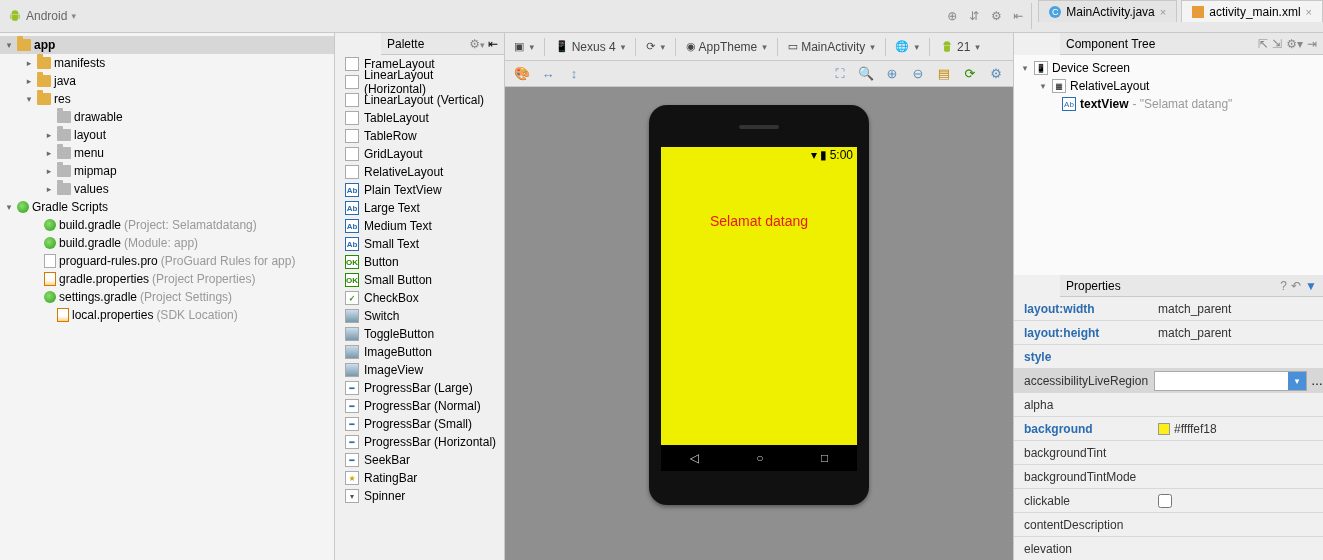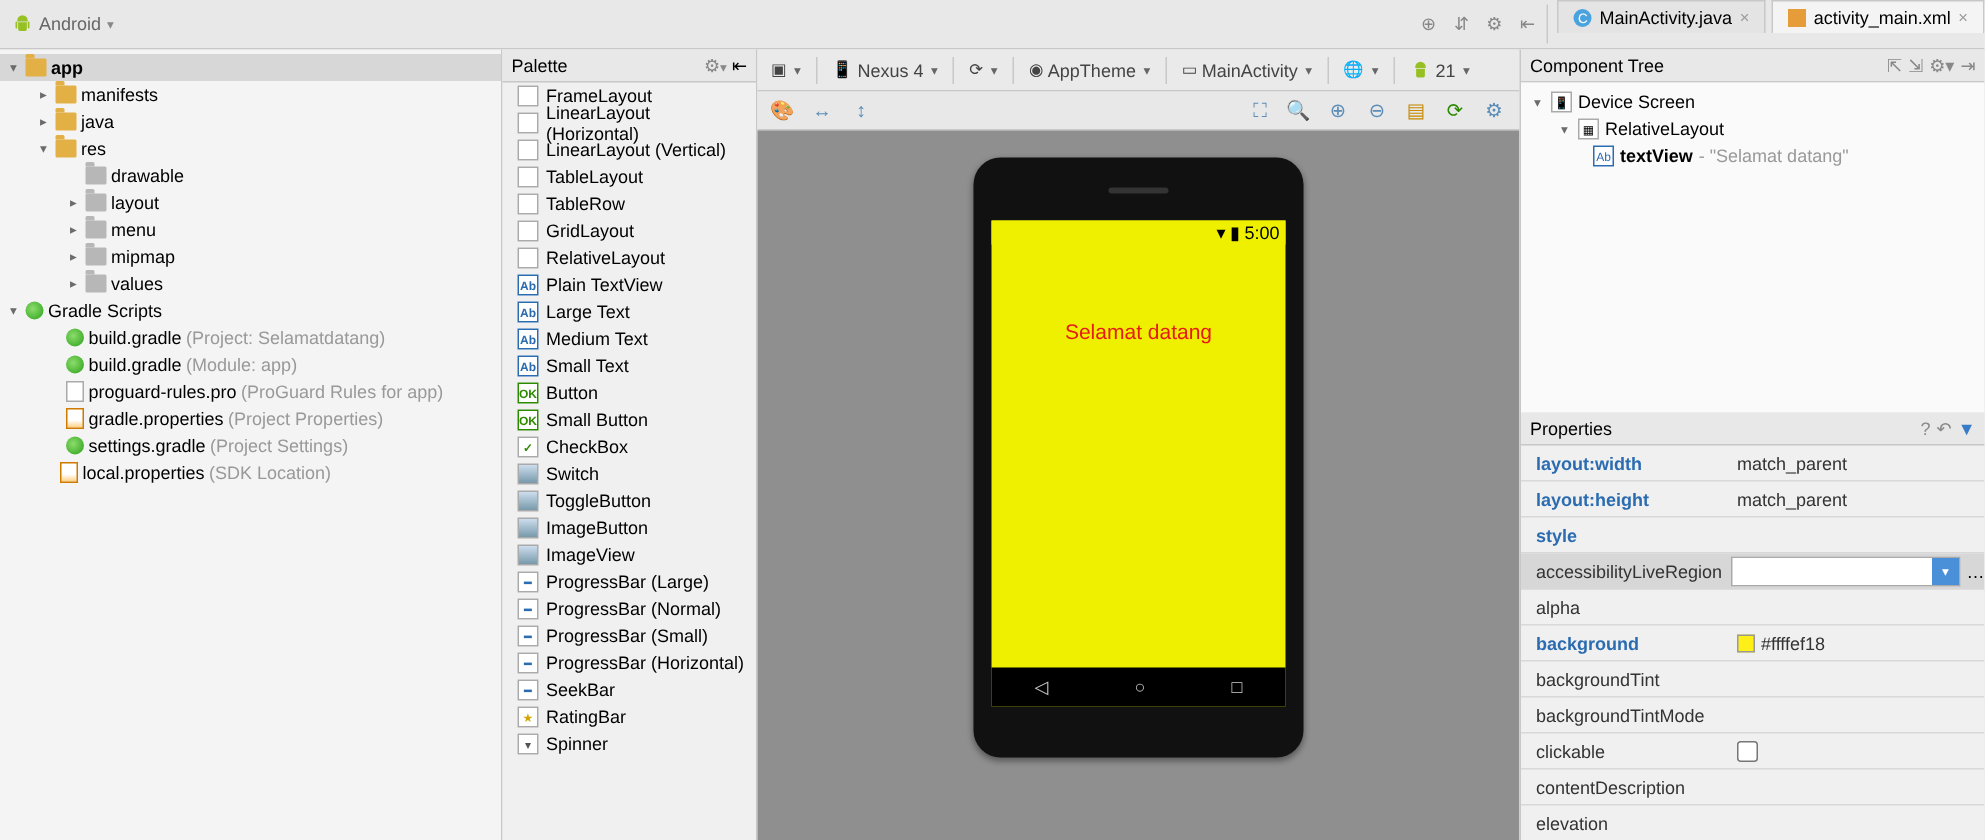--- a/index.html
+++ b/index.html
@@ -25,21 +25,21 @@
 .tree-row.sel { background:#d7d7d7; }
 .arrow { width:10px; text-align:center; color:#6b6b6b; font-size:9px; }
 .folder { width:14px; height:12px; background:#e3b046; border-radius:1px; display:inline-block; position:relative; }
 .folder.grey { background:#b7b7b7; }
 .folder::before { content:""; position:absolute; top:-3px; left:0; width:6px; height:3px; background:inherit; border-radius:1px 1px 0 0;}
 .gradle-ico { width:12px; height:12px; border-radius:50%; background: radial-gradient(circle at 40% 40%, #8ddc6c, #28a018); display:inline-block; }
 .file-ico { width:12px; height:14px; background:#fff; border:1px solid #aaa; display:inline-block; }
 .file-ico.props { border-color:#d07a00; background: linear-gradient(#fff 60%,#ffd080); }
 .muted { color:#999; }
 
-.pal-header, .panel-header { height:22px; background:#e8e8e8; border-bottom:1px solid #c8c8c8; display:flex; align-items:center; padding: 0 6px; gap:4px; }
+.pal-header, .panel-header { height:22px; background:#e8e8e8; border-bottom:1px solid #c8c8c8; display:flex; align-items:center; padding: 0 6px; gap:4px;margin-left:46px; }
 .pal-header { justify-content:space-between; }
 .pal-group { background:#e6e6e6; font-weight:bold; padding:2px 6px; border-top:1px solid #d4d4d4; border-bottom:1px solid #d4d4d4; display:flex; align-items:center; gap:5px;}
 .pal-body { overflow-y:auto; flex:1; }
 .pal-item { display:flex; align-items:center; gap:5px; padding:1px 6px 1px 10px; height:18px; }
 .pal-ico { width:14px; height:14px; border:1px solid #aaa; background:#fff; display:inline-flex; align-items:center; justify-content:center; font-size:8px; color:#555;}
 .pal-ico.ab { color:#2b6cb0; border-color:#2b6cb0; font-weight:bold;}
 .pal-ico.ok { color:#2a8a00; border-color:#2a8a00; font-weight:bold;}
 .pal-ico.radio::after { content:""; width:8px; height:8px; border:1px solid #2a8a00; border-radius:50%; background:radial-gradient(circle,#2a8a00 45%, #fff 50%);}
 .pal-ico.check::after { content:"✓"; color:#2a8a00; font-weight:bold;}
 .pal-ico.img { background:linear-gradient(#cde,#79a); }
@@ -186,21 +186,21 @@
           <div class="tree-row" style="padding-left: 44px;">
             <span class="file-ico props"></span>
             <span>gradle.properties</span> 
             <span class="muted">(Project Properties)</span>
           </div>
           <div class="tree-row" style="padding-left: 44px;">
             <span class="gradle-ico"></span>
             <span>settings.gradle</span> 
             <span class="muted">(Project Settings)</span>
           </div>
-          <div class="tree-row" style="padding-left: 40px;">
+          <div class="tree-row" style="padding-left: 57px;">
             <span class="file-ico props"></span>
             <span>local.properties</span> 
             <span class="muted">(SDK Location)</span>
           </div>
         </div>
     </div>
   </div>
 
   <div class="col-mid">
     <div class="pal-header">

